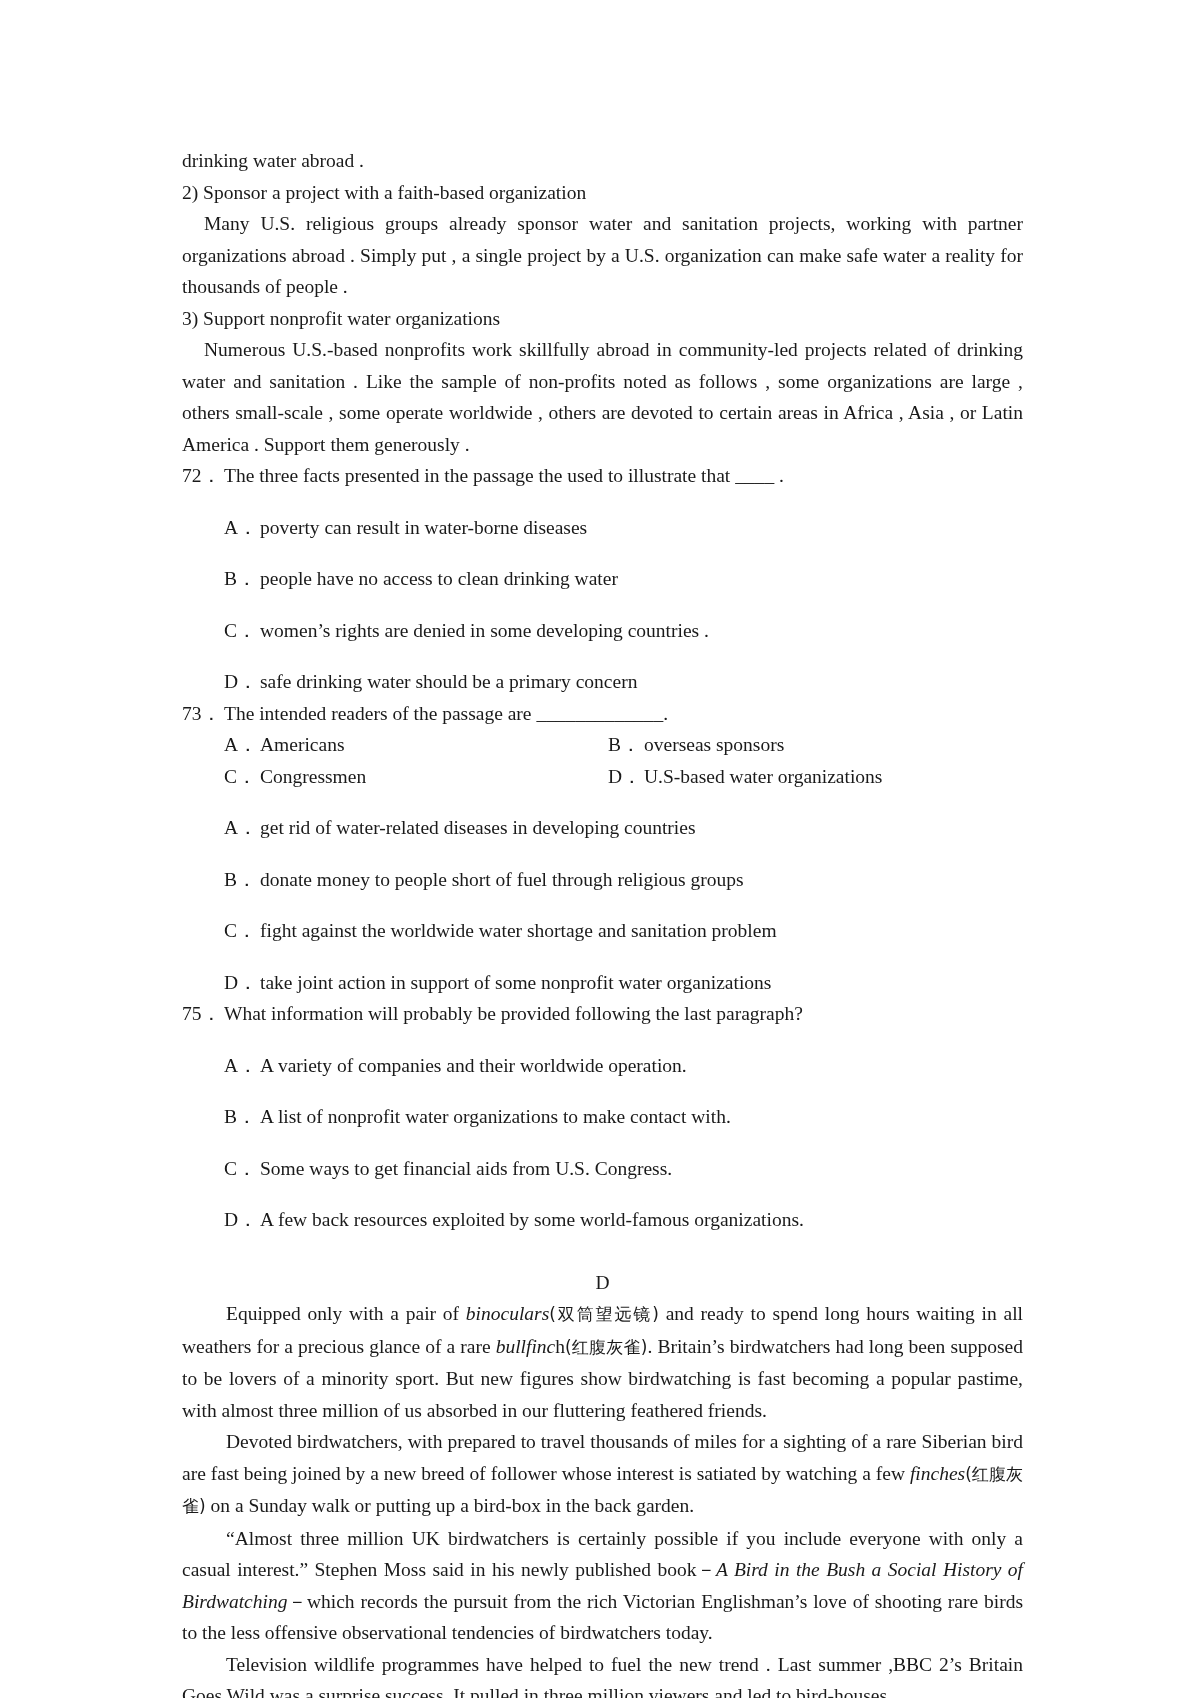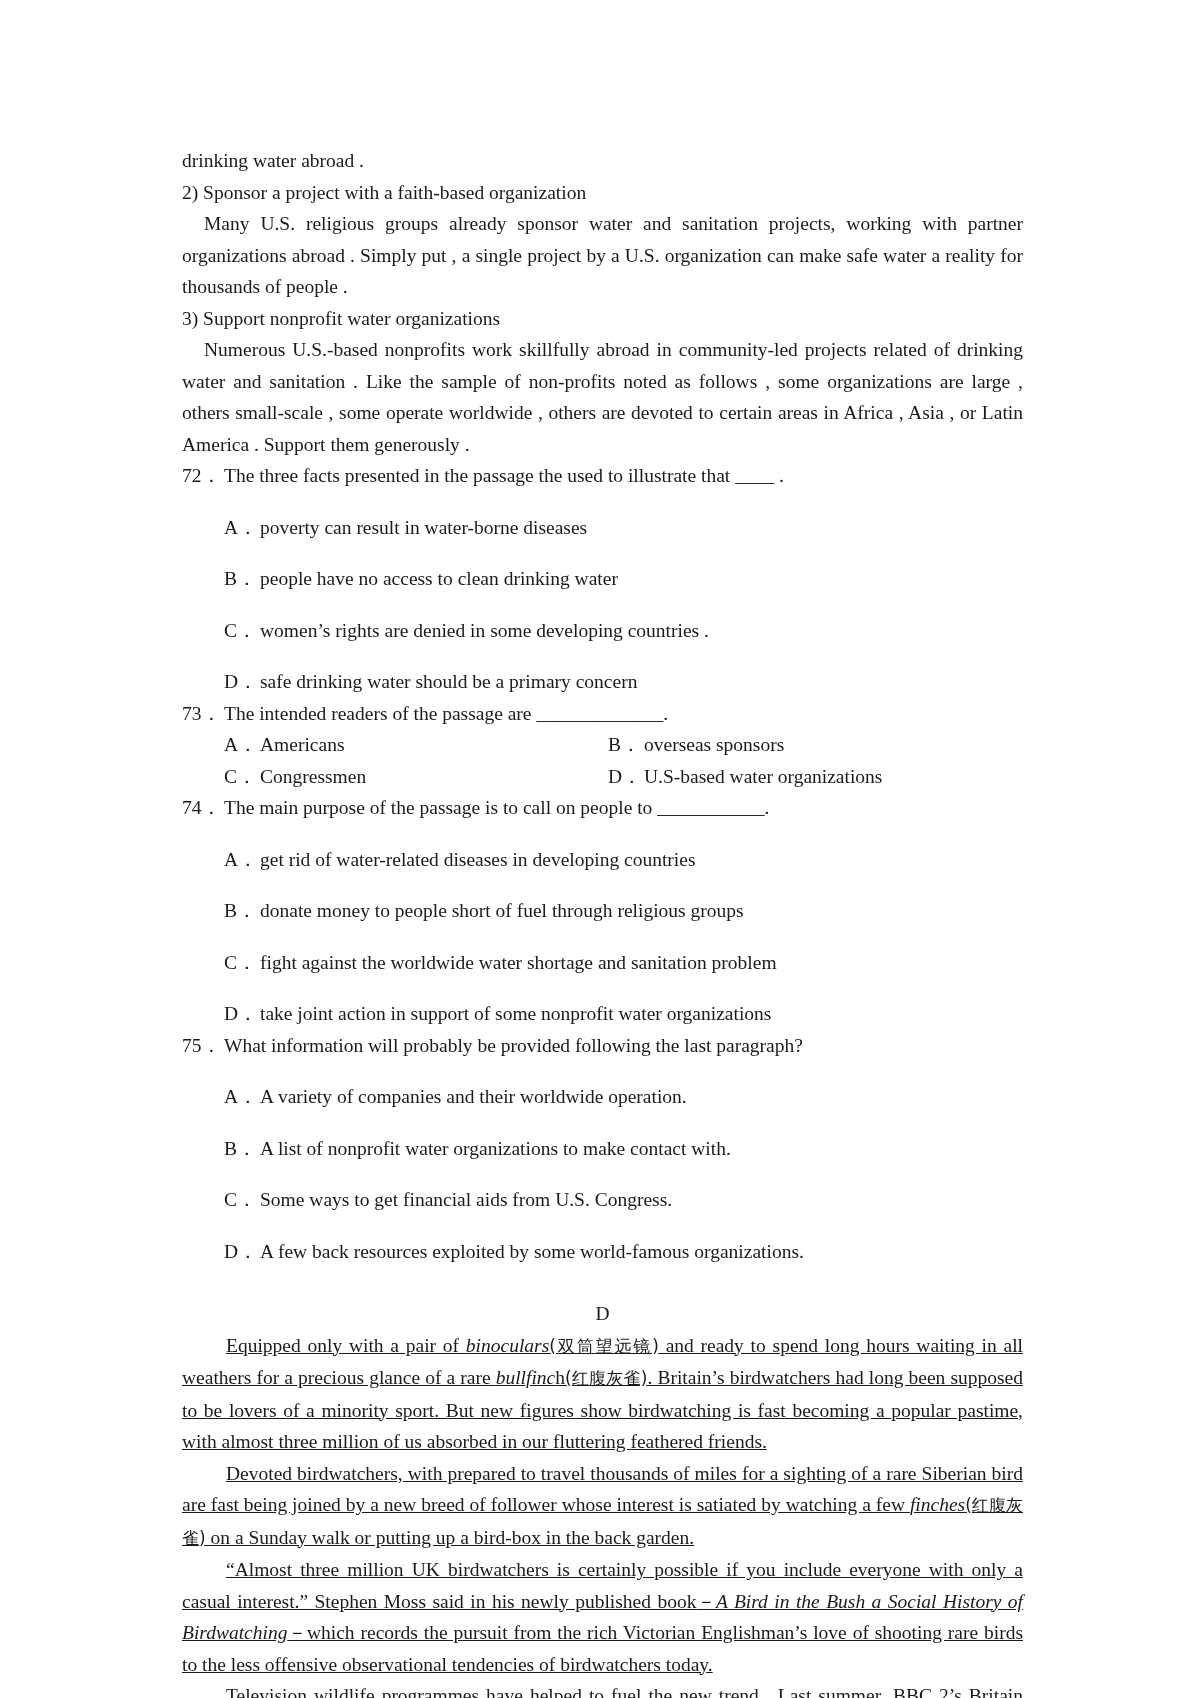--- a/index.html
+++ b/index.html
@@ -26,21 +26,21 @@
       height: 31.5px;
       line-height: 31.5px;
       white-space: nowrap;
     }
     .para {
       line-height: 31.5px;
       text-align: justify;
       text-align-last: left;
     }
     .para-indent-small { text-indent: 22px; }
-    .para-indent { text-indent: 44px; text-decoration: underline; }
+    .para-indent { text-indent: 44px; }
     .question {
       height: 31.5px;
       line-height: 31.5px;
       white-space: nowrap;
       font-family: Liberation Serif, serif;
     }
     .qnum { display: inline-block; width: 42px; }
     .option {
       height: 31.5px;
       line-height: 31.5px;
@@ -90,23 +90,20 @@
   </div>
   <div class="option-row">
     <div class="cell"><span class="olabel">A．</span><span>Americans</span></div>
     <div class="cell"><span class="olabel">B．</span><span>overseas sponsors</span></div>
   </div>
   <div class="option-row">
     <div class="cell"><span class="olabel">C．</span><span>Congressmen</span></div>
     <div class="cell"><span class="olabel">D．</span><span>U.S-based water organizations</span></div>
   </div>
 
-  <div class="question">
-    <span class="qnum">74．</span><span>The main purpose of the passage is to call on people to ___________.</span>
-  </div>
   <div class="option"><span class="olabel">A．</span><span>get rid of water-related diseases in developing countries</span></div>
   <div class="option"><span class="olabel">B．</span><span>donate money to people short of fuel through religious groups</span></div>
   <div class="option"><span class="olabel">C．</span><span>fight against the worldwide water shortage and sanitation problem</span></div>
   <div class="option"><span class="olabel">D．</span><span>take joint action in support of some nonprofit water organizations</span></div>
 
   <div class="question">
     <span class="qnum">75．</span><span>What information will probably be provided following the last paragraph?</span>
   </div>
   <div class="option"><span class="olabel">A．</span><span>A variety of companies and their worldwide operation.</span></div>
   <div class="option"><span class="olabel">B．</span><span>A list of nonprofit water organizations to make contact with.</span></div>

